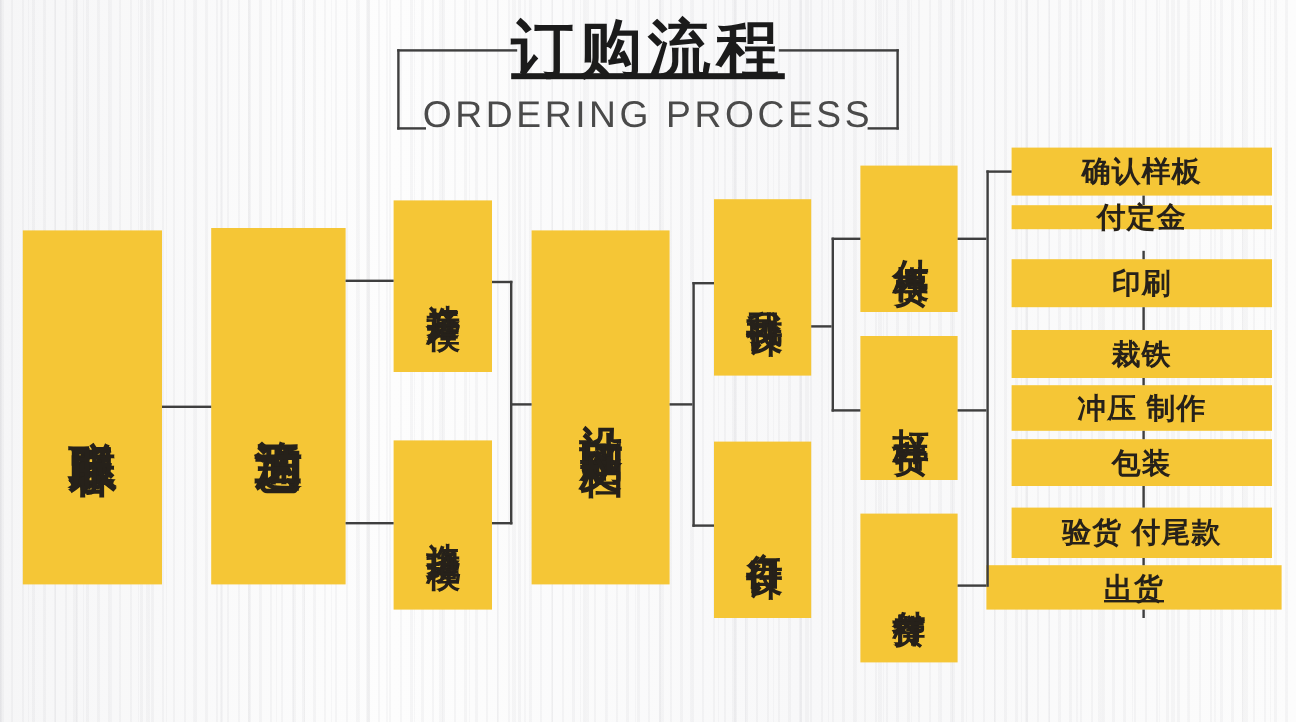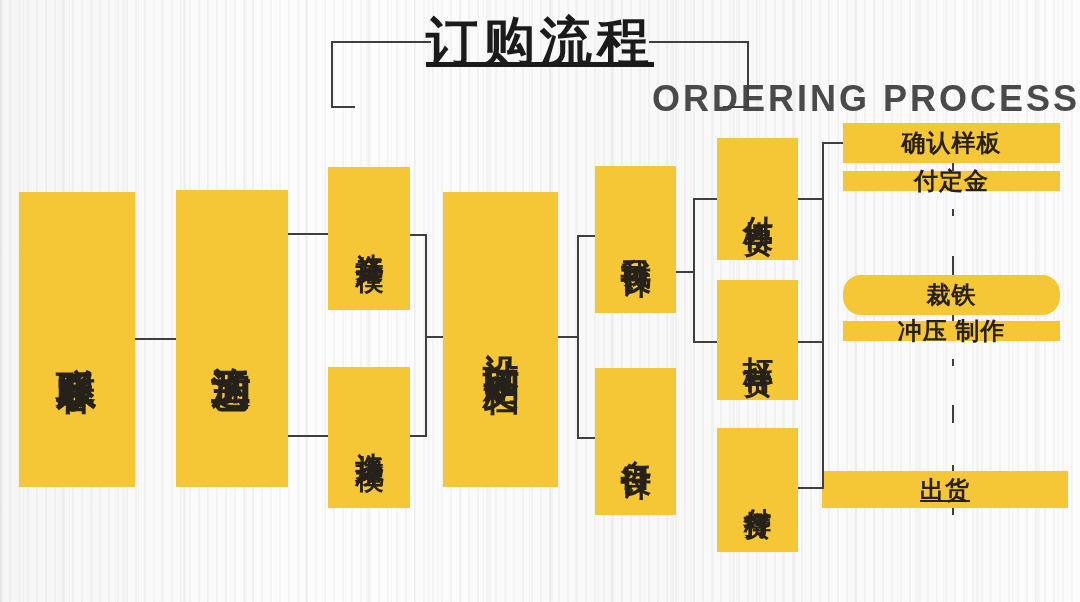--- a/index.html
+++ b/index.html
@@ -20,22 +20,22 @@
       repeating-linear-gradient(90deg, rgba(120,120,130,0.05) 0 3px, rgba(255,255,255,0) 3px 61px),
       linear-gradient(90deg,#f6f6f7,#fdfdfd 30%,#f8f8f9 62%,#fcfcfc);
   }
   .title{
     position:absolute;left:0;top:10px;width:100%;text-align:center;
     font-size:52px;font-weight:800;letter-spacing:5px;color:var(--title-black);
     line-height:1.2;
     text-decoration:underline;
   }
   .subtitle{
-    position:absolute;left:0;top:80px;width:100%;text-align:right;
-    font-size:36px;font-weight:700;letter-spacing:3px;color:var(--subtitle-gray);
+    position:absolute;left:0;top:80px;width:100%;text-align:center;
+    font-size:31px;font-weight:400;letter-spacing:3px;color:var(--subtitle-gray);
     line-height:1.05;
   }
   .line{position:absolute;background:var(--line);}
   .box{
     position:absolute;background:var(--box-yellow);color:var(--ink);
     display:flex;align-items:center;justify-content:center;
     font-weight:bold;text-align:center;white-space:nowrap;
   }
   .vtext{writing-mode:vertical-rl;text-orientation:upright;display:block;}
   .fs40{font-size:40px;letter-spacing:2px;}
@@ -100,25 +100,34 @@
   <div class="box" style="left:717px;top:428px;width:81px;height:124px;">
     <span class="vtext fs27">付打样费</span>
   </div>
 
   <div class="box hlabel" style="left:843px;top:123px;width:217px;height:40px;">
     <span>确认样板</span>
   </div>
   <div class="box hlabel" style="left:843px;top:171px;width:217px;height:20px;">
     <span>付定金</span>
   </div>
-  <div class="box hlabel" style="left:843px;top:275px;width:217px;height:40px;border-radius:18px;">
+  <div class="box hlabel" style="left:843px;top:216px;width:217px;height:40px;">
+    <span>印刷</span>
+  </div>
+  <div class="box hlabel" style="left:843px;top:275px;width:217px;height:40px;">
     <span>裁铁</span>
   </div>
-  <div class="box hlabel" style="left:843px;top:321px;width:217px;height:20px;">
+  <div class="box hlabel" style="left:843px;top:321px;width:217px;height:38px;">
     <span>冲压 制作</span>
+  </div>
+  <div class="box hlabel" style="left:843px;top:366px;width:217px;height:39px;">
+    <span>包装</span>
+  </div>
+  <div class="box hlabel" style="left:843px;top:423px;width:217px;height:42px;">
+    <span>验货 付尾款</span>
   </div>
   <div class="box hlabel" style="left:822px;top:471px;width:246px;height:37px;text-decoration:underline;">
     <span>出货</span>
   </div>
 
   <div class="line" style="left:135px;top:338px;width:41px;height:2px;"></div>
 
   <div class="line" style="left:288px;top:233px;width:40px;height:2px;"></div>
   <div class="line" style="left:288px;top:435px;width:40px;height:2px;"></div>
 

